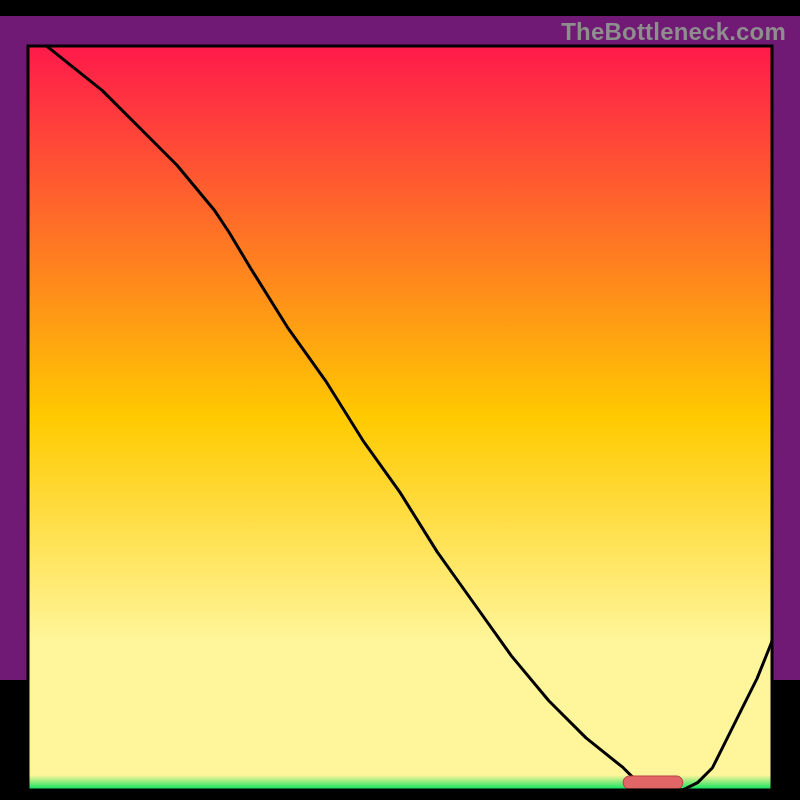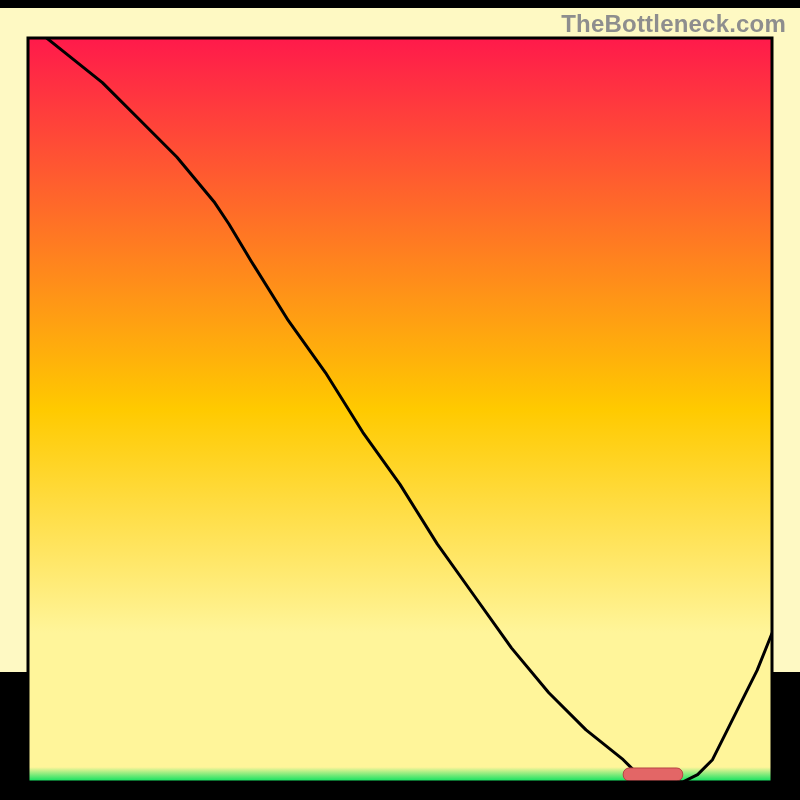--- a/index.html
+++ b/index.html
@@ -6,24 +6,24 @@
     margin: 0;
     padding: 0;
     width: 800px;
     height: 800px;
     background: #000;
     overflow: hidden;
   }
   .frame {
     position: absolute;
     left: 0;
-    top: 8px;
+    top: 16px;
     width: 800px;
     height: 664px;
-    background: #fef9c3;
+    background: #701a75;
   }
   .watermark {
     position: absolute;
     top: 2px;
     right: 14px;
     font-family: Arial, Helvetica, sans-serif;
     font-size: 24px;
     font-weight: 600;
     color: #8e8e8e;
     letter-spacing: 0.2px;

